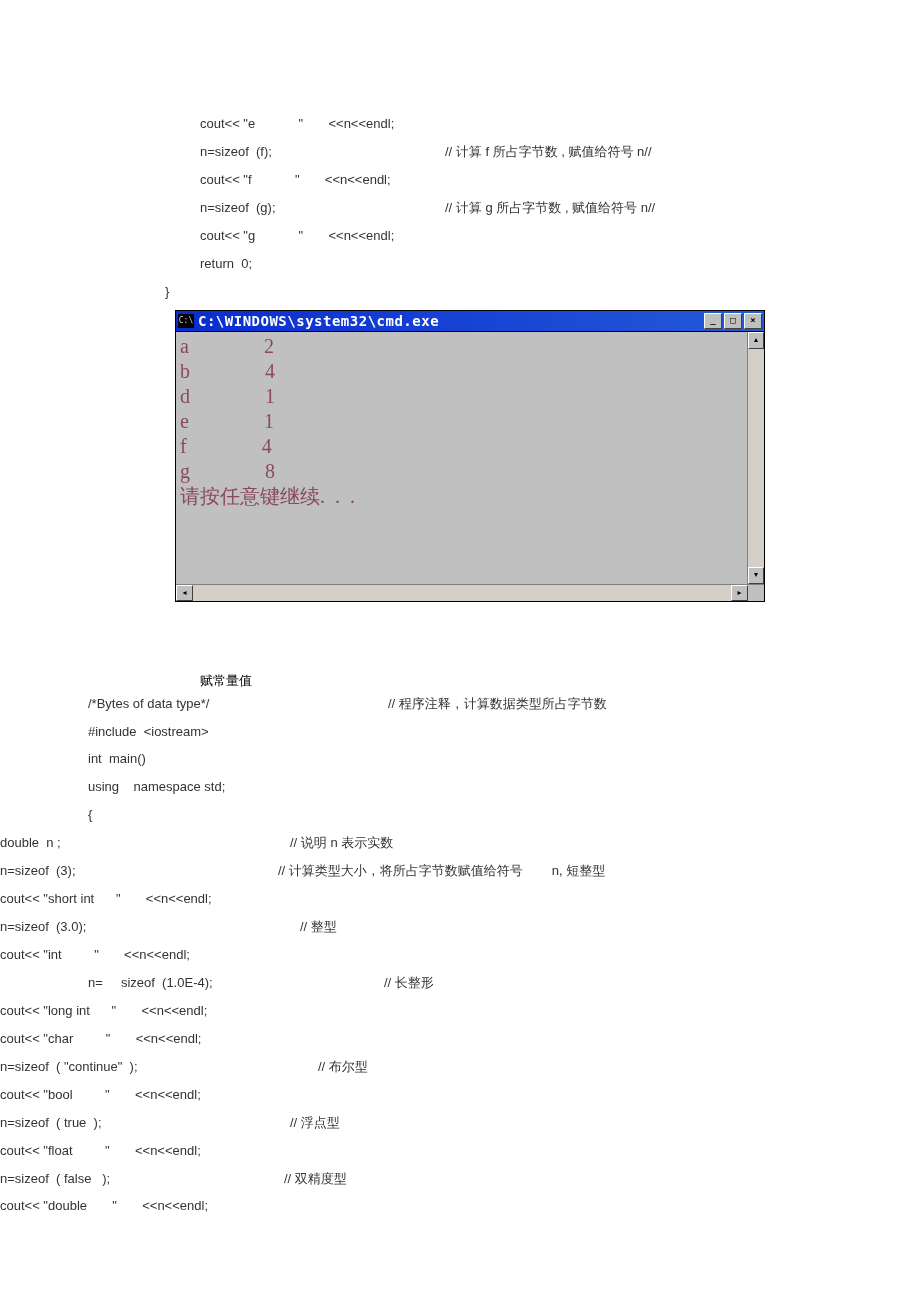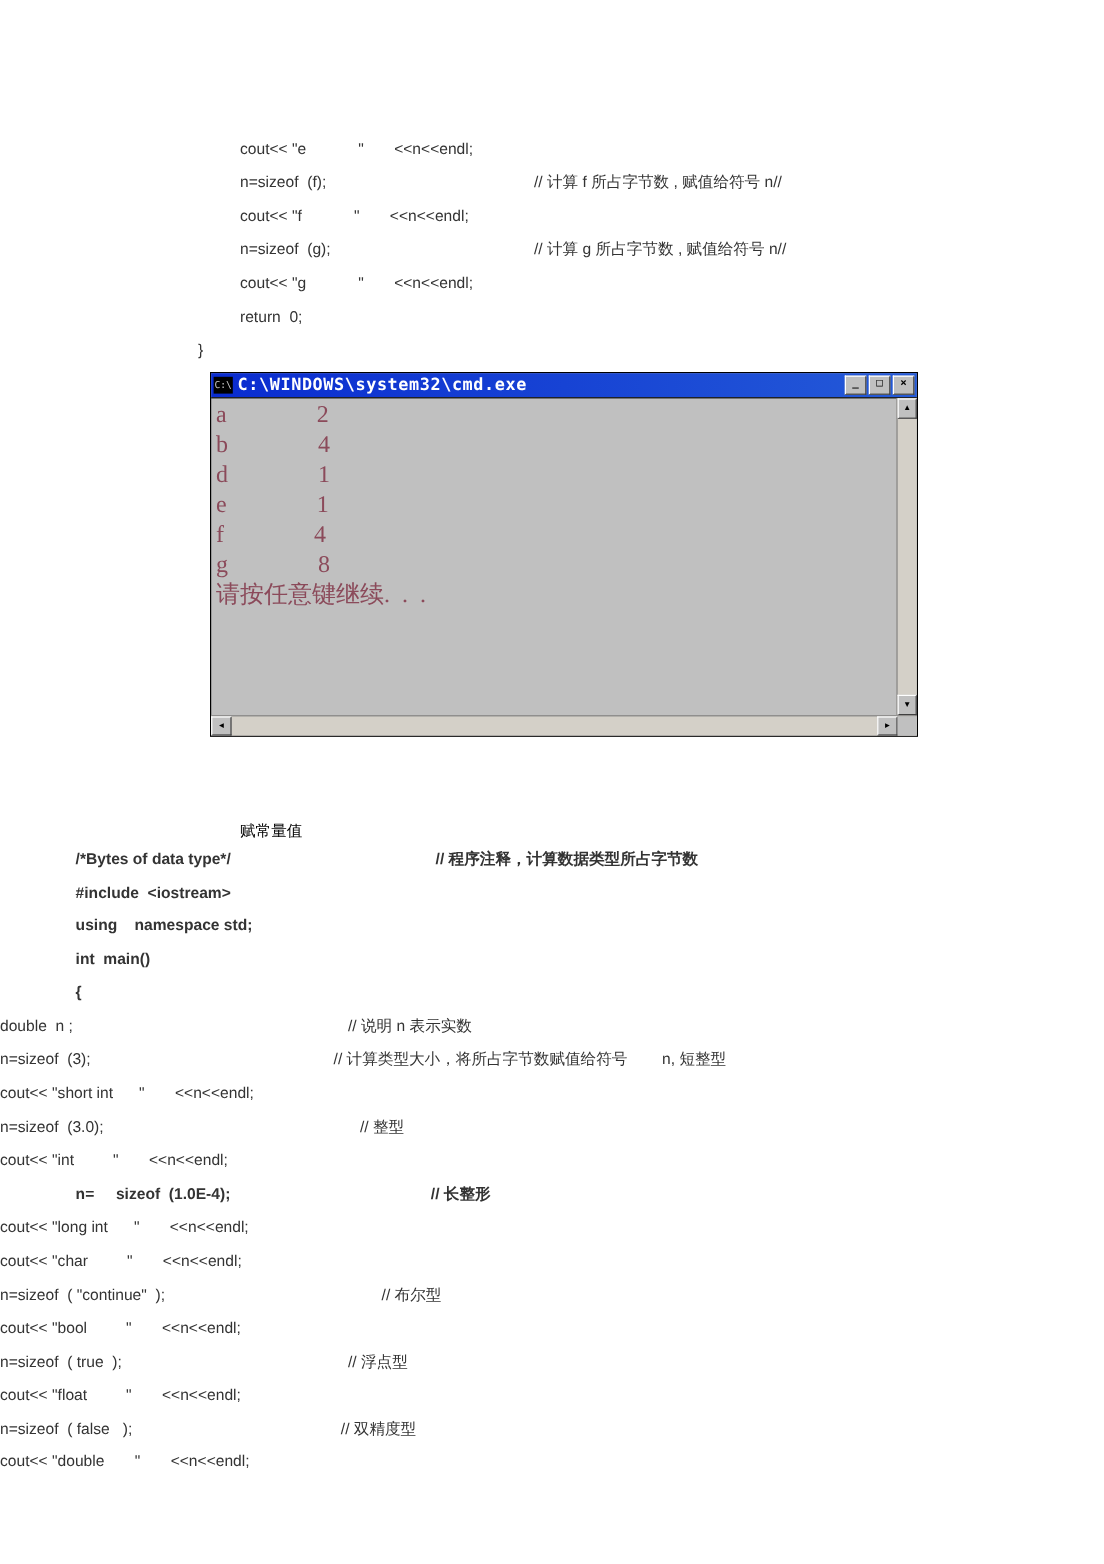--- a/index.html
+++ b/index.html
@@ -18,21 +18,21 @@
   line-height: 2.15;
   font-family: Arial, sans-serif;
   color: #333;
 }
 .line {
   white-space: pre;
 }
 .indent3 { padding-left: 200px; }
 .indent2 { }
 .indent1 { padding-left: 165px; }
-.indent0 { padding-left: 63px; font-weight: bold; }
+.indent0 { padding-left: 88px; }
 
 .console-wrap {
   margin: 4px 155px 0 175px;
 }
 .console-window {
   border: 1px solid #000;
   background: #c0c0c0;
   position: relative;
 }
 .title-bar {
@@ -80,21 +80,21 @@
   text-align: center;
   color: #000;
   font-family: monospace;
   font-weight: bold;
 }
 .console-body-wrap {
   display: flex;
 }
 .console-body {
   flex: 1;
-  padding: 2px 4px 12px 4px;
+  padding: 2px 4px 0 4px;
   font-family: "SimSun", serif;
   font-size: 20px;
   color: #8b4a5a;
   line-height: 1.25;
   min-height: 250px;
 }
 .console-body .row {
   white-space: pre;
 }
 .vscroll {
@@ -193,22 +193,22 @@
         <div class="hscroll-corner"></div>
       </div>
     </div>
   </div>
 
   <div class="section-title">赋常量值</div>
 
   <div class="code-block">
     <div class="line indent0"><span style="display:inline-block;width:300px;">/*Bytes of data type*/</span><span>// 程序注释，计算数据类型所占字节数</span></div>
     <div class="line indent0">#include  &lt;iostream&gt;</div>
+    <div class="line indent0">int  main()</div>
     <div class="line indent0">using    namespace std;</div>
-    <div class="line indent0">int  main()</div>
     <div class="line indent0">{</div>
     <div class="line indent2"><span style="display:inline-block;width:290px;">double  n ;</span><span>// 说明 n 表示实数</span></div>
     <div class="line indent2"><span style="display:inline-block;width:278px;">n=sizeof  (3);</span><span>// 计算类型大小，将所占字节数赋值给符号        n, 短整型</span></div>
     <div class="line indent2">cout&lt;&lt; "short int      "       &lt;&lt;n&lt;&lt;endl;</div>
     <div class="line indent2"><span style="display:inline-block;width:300px;">n=sizeof  (3.0);</span><span>// 整型</span></div>
     <div class="line indent2">cout&lt;&lt; "int         "       &lt;&lt;n&lt;&lt;endl;</div>
     <div class="line indent0"><span style="display:inline-block;width:296px;">n=     sizeof  (1.0E-4);</span><span>// 长整形</span></div>
     <div class="line indent2">cout&lt;&lt; "long int      "       &lt;&lt;n&lt;&lt;endl;</div>
     <div class="line indent2">cout&lt;&lt; "char         "       &lt;&lt;n&lt;&lt;endl;</div>
     <div class="line indent2"><span style="display:inline-block;width:318px;">n=sizeof  ( "continue"  );</span><span>// 布尔型</span></div>

